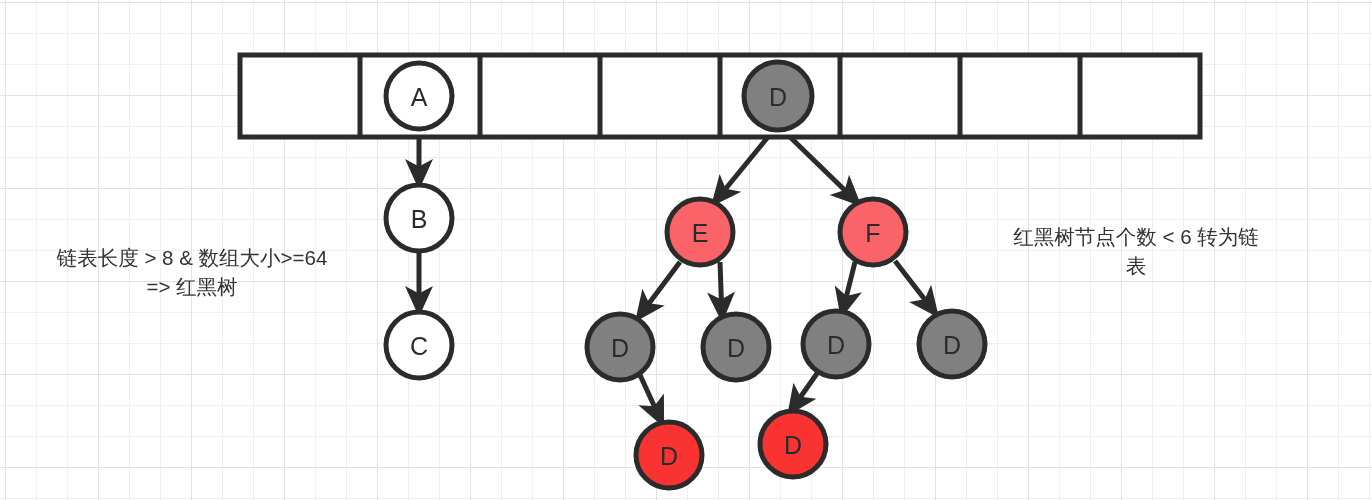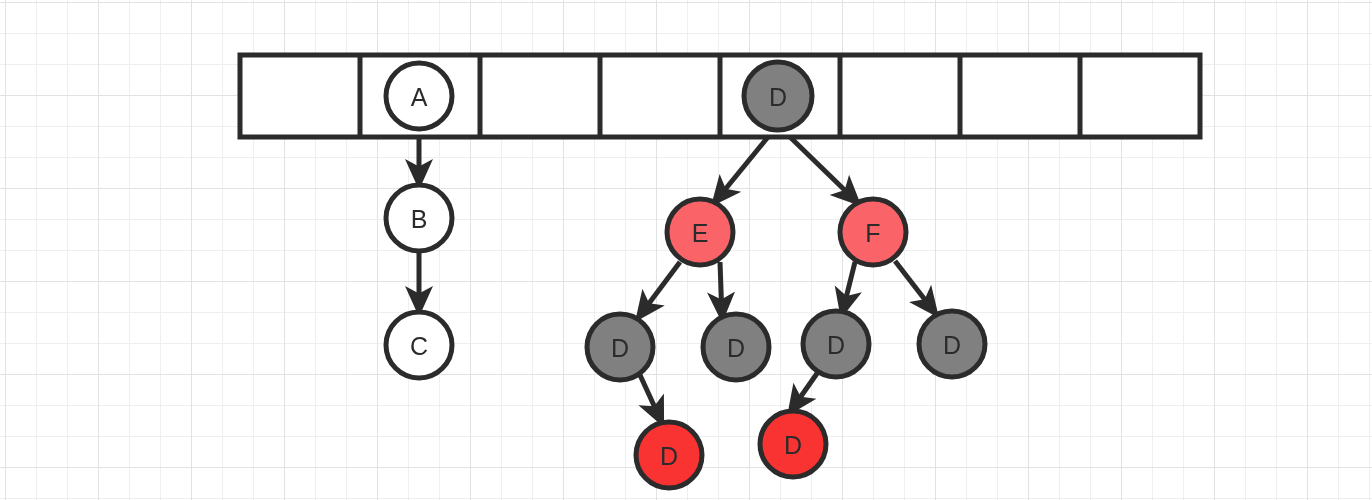--- a/index.html
+++ b/index.html
@@ -147,14 +147,18 @@
     <g>
       <circle cx="669" cy="455" r="33" fill="#f93232" stroke="#2b2b2b" stroke-width="5"></circle>
       <text class="node-label" x="669" y="456">D</text>
     </g>
     <g>
       <circle cx="793" cy="444" r="33" fill="#f93232" stroke="#2b2b2b" stroke-width="5"></circle>
       <text class="node-label" x="793" y="445">D</text>
     </g>
   </svg>
 
+  <div class="note" id="note-left">链表长度 &gt; 8 &amp; 数组大小&gt;=64
+=&gt; 红黑树</div>
+  <div class="note" id="note-right">红黑树节点个数 &lt; 6 转为链
+表</div>
 
 </div>
 
 </body></html>

